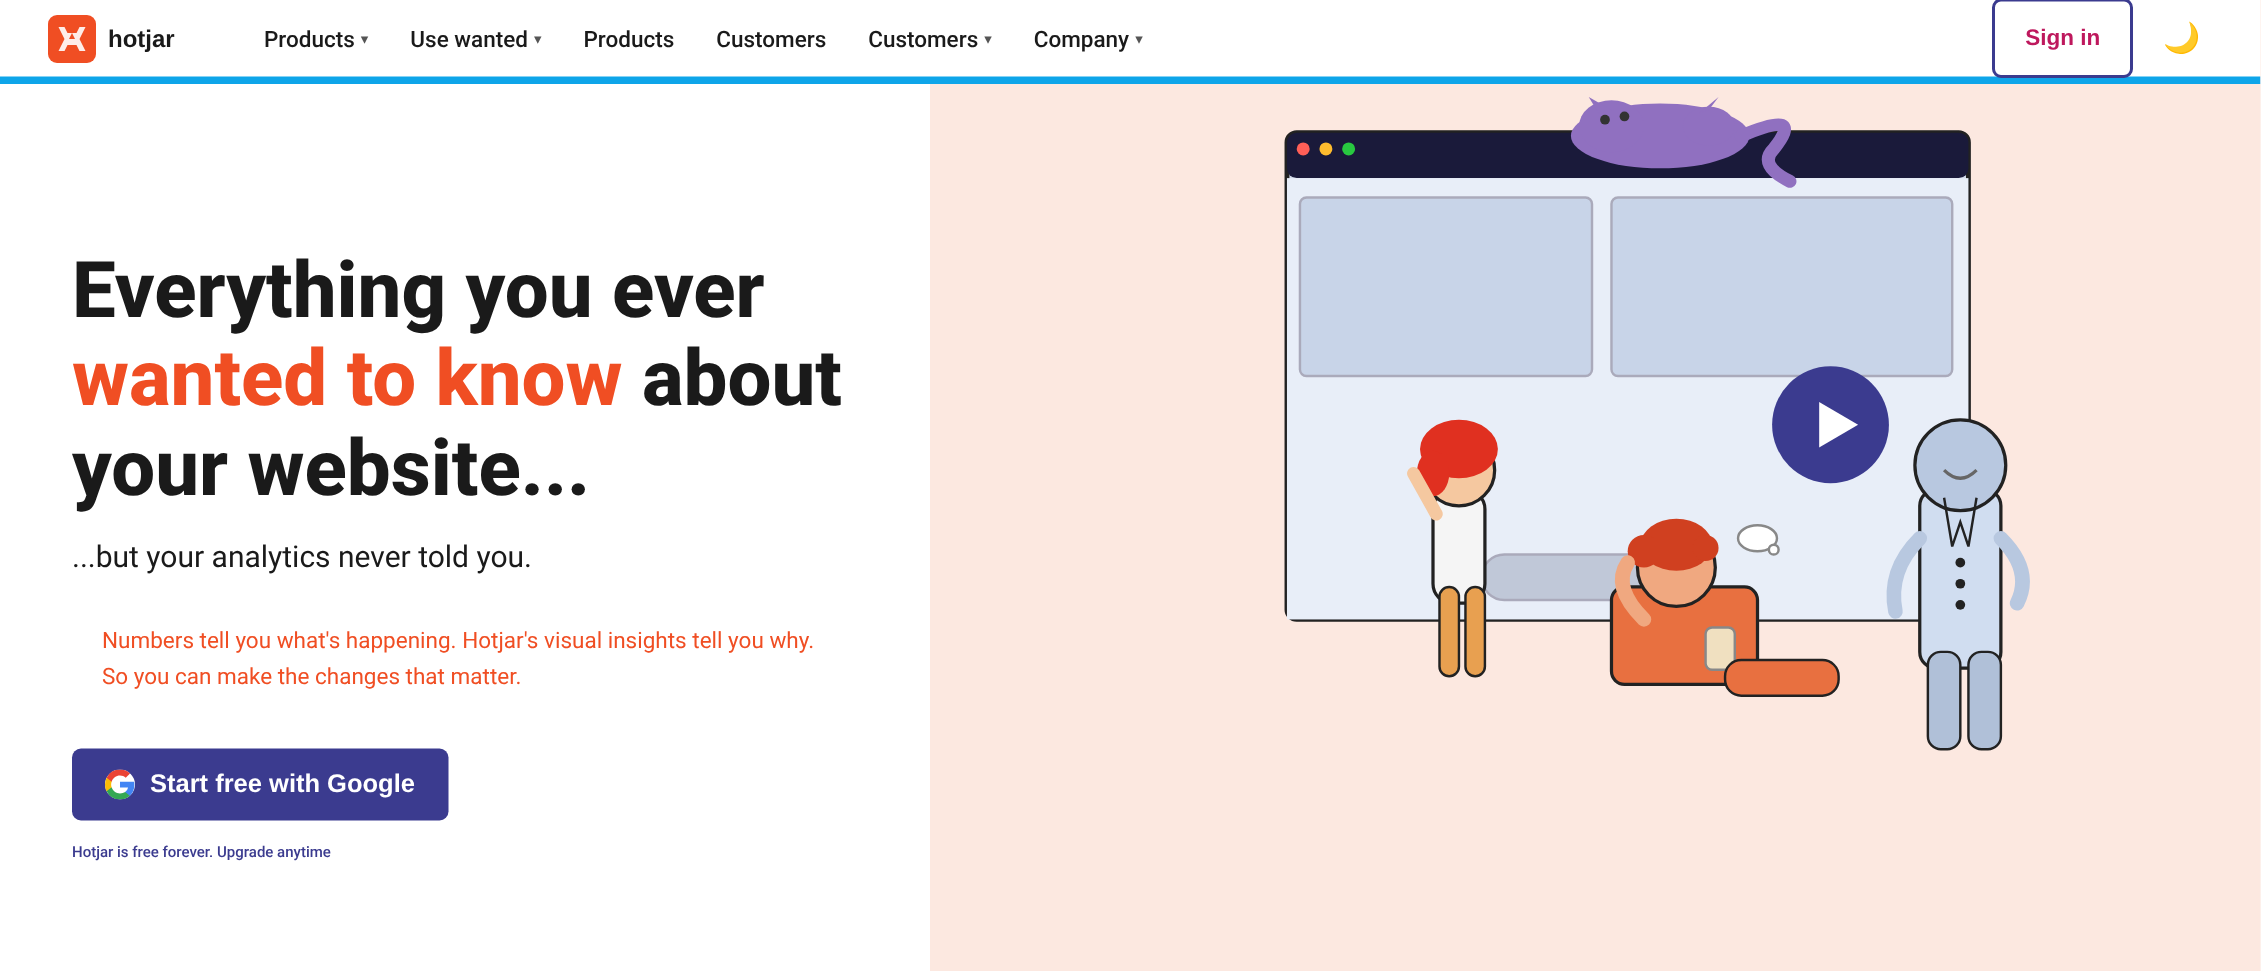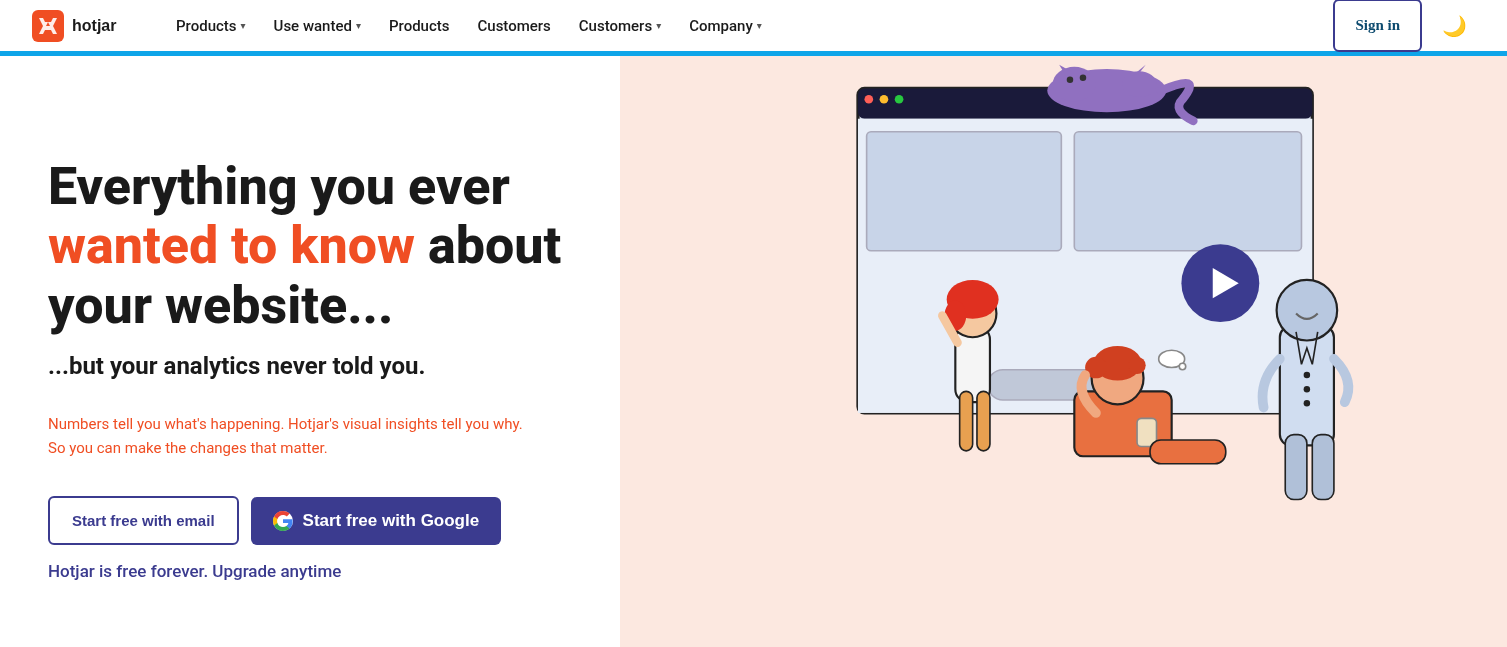--- a/index.html
+++ b/index.html
@@ -50,26 +50,25 @@
     }
     .nav-actions {
       display: flex;
       align-items: center;
       gap: 12px;
     }
     .sign-in-btn {
       padding: 16px 20px;
       font-size: 15px;
       font-weight: 600;
-      color: #0c4a6e;
+      color: #be185d;
       border: 2px solid #3b3b8f;
       border-radius: 6px;
       background: transparent;
       cursor: pointer;
-      font-family: Liberation Serif, serif;
     }
     .get-started-btn {
       padding: 8px 20px;
       font-size: 15px;
       font-weight: 600;
       color: #fff;
       background: #3b3b8f;
       border: none;
       border-radius: 6px;
       cursor: pointer;
@@ -103,31 +102,32 @@
       font-weight: 800;
       line-height: 1.15;
       color: #1a1a1a;
       margin-bottom: 16px;
     }
     .hero-headline .highlight {
       color: #f04e23;
       text-align: right;
     }
     .hero-subheadline {
-      font-size: 24px;
-      font-weight: 700;
+      font-size: 20px;
+      font-weight: 400;
       color: #1a1a1a;
       margin-bottom: 32px;
     }
     .hero-description {
       font-size: 15px;
       color: #f04e23;
       line-height: 1.6;
       margin-bottom: 36px;
       max-width: 480px;
+      margin-left: 20px;
     }
     .cta-buttons {
       display: flex;
       gap: 12px;
       margin-bottom: 16px;
       align-items: center;
     }
     .email-btn {
       padding: 14px 22px;
       font-size: 15px;
@@ -152,21 +152,21 @@
       border-radius: 6px;
       cursor: pointer;
       white-space: nowrap;
     }
     .google-logo {
       width: 20px;
       height: 20px;
       flex-shrink: 0;
     }
     .free-note {
-      font-size: 17px;
+      font-size: 10px;
       color: #888;
     }
     .free-note span { color: #3b3b8f; font-weight: 500; }
 
     
     .hero-right {
       flex: 1;
       background: #fce8e0;
       position: relative;
       overflow: hidden;
@@ -231,21 +231,20 @@
 
   <div class="hero-left">
     <h1 class="hero-headline">
       <span>Everything you ever</span><br>
       <span class="highlight">wanted to know</span>
       <span> about<br>your website...</span>
     </h1>
     <p class="hero-subheadline">...but your analytics never told you.</p>
     <p class="hero-description">Numbers tell you what's happening. Hotjar's visual insights tell you why. So you can make the changes that matter.</p>
     <div class="cta-buttons">
-      <button class="email-btn">Start free with email</button>
       <button class="google-btn">
 
         <svg class="google-logo" viewBox="0 0 20 20" xmlns="http://www.w3.org/2000/svg">
           <circle cx="10" cy="10" r="10" fill="white"></circle>
           <path d="M19.6 10.23c0-.68-.06-1.36-.18-2H10v3.8h5.39a4.6 4.6 0 01-2 3.02v2.51h3.23c1.89-1.74 2.98-4.3 2.98-7.33z" fill="#4285F4"></path>
           <path d="M10 20c2.7 0 4.96-.89 6.62-2.42l-3.23-2.51c-.9.6-2.04.96-3.39.96-2.6 0-4.81-1.76-5.6-4.12H1.08v2.6A10 10 0 0010 20z" fill="#34A853"></path>
           <path d="M4.4 11.91A5.98 5.98 0 014.09 10c0-.66.11-1.3.31-1.91V5.49H1.08A10 10 0 000 10c0 1.61.38 3.14 1.08 4.51l3.32-2.6z" fill="#FBBC05"></path>
           <path d="M10 3.96c1.47 0 2.79.51 3.82 1.5l2.86-2.86C14.95.99 12.7 0 10 0A10 10 0 001.08 5.49l3.32 2.6C5.19 5.72 7.4 3.96 10 3.96z" fill="#EA4335"></path>
         </svg>
         <span>Start free with Google</span>

